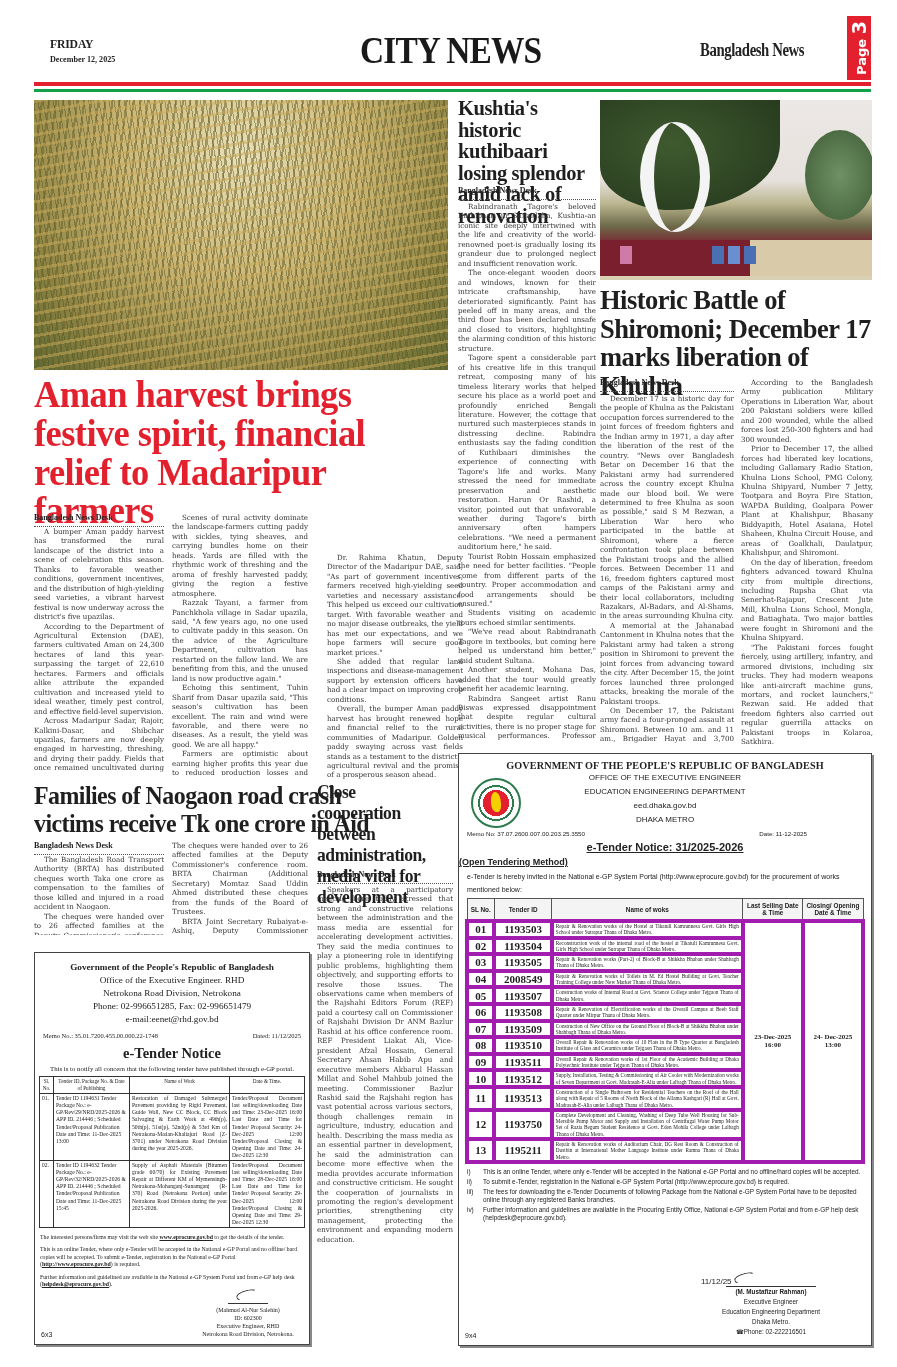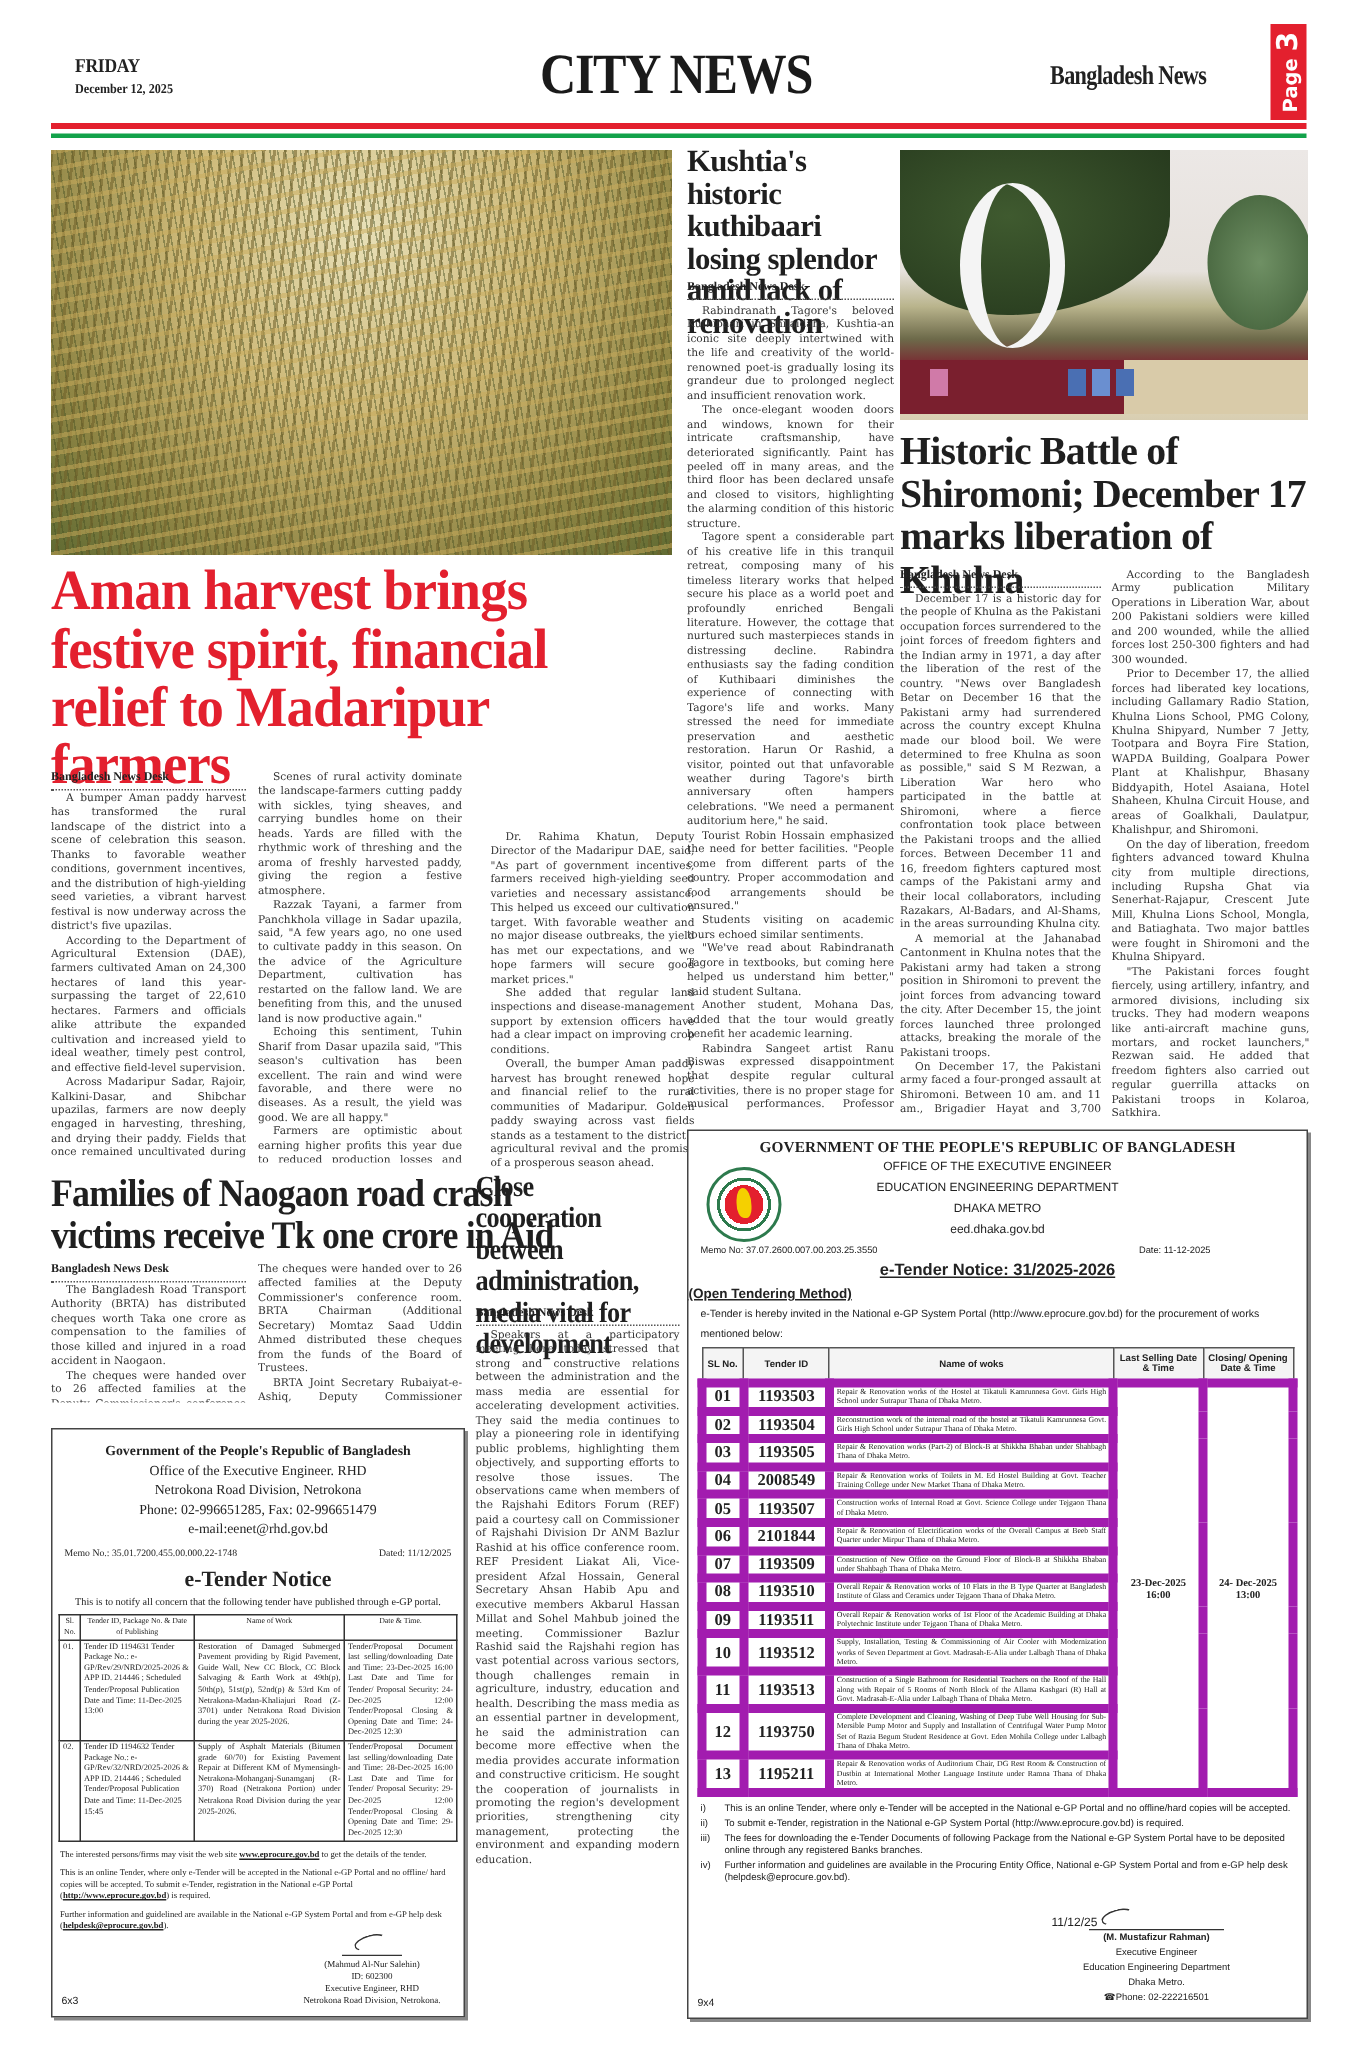--- a/index.html
+++ b/index.html
@@ -74,21 +74,21 @@
   .ad-eed .h1 { text-align: center; font-family: "Liberation Serif", serif; font-weight: bold; font-size: 10.2px; margin-top: 6px; letter-spacing: 0.1px; }
   .ad-eed .h2 { text-align: center; font-size: 8px; line-height: 14px; }
   .ad-eed .seal { position: absolute; left: 12px; top: 24px; width: 50px; height: 50px; border-radius: 50%; border: 2px solid #2d7a4d; background: radial-gradient(circle, #e3202e 0 13px, #fff 13px 16px, #2d7a4d 16px 18px, #fff 18px); }
   .ad-eed .seal::after { content: ""; position: absolute; left: 18px; top: 12px; width: 10px; height: 20px; background: #f5d000; border-radius: 40% 60% 30% 50%; }
   .ad-eed .memo { display: flex; justify-content: space-between; font-size: 6.2px; padding: 3px 64px 0 8px; }
   .ad-eed .title { text-align: center; font-weight: bold; font-size: 11px; text-decoration: underline; margin-top: 4px; }
   .ad-eed .sub { font-weight: bold; font-size: 9px; text-decoration: underline; margin-top: 4px; }
   .ad-eed .intro { font-size: 7px; line-height: 13px; padding: 3px 8px 0 8px; }
   .eed-table { margin: 2px 6px 0 6px; width: calc(100% - 12px); border-collapse: collapse; }
   .eed-table th { border: 1px solid #555; font-size: 6.4px; padding: 3px 2px; background: #f4f4f4; }
-  .eed-table td { border: 6px solid #a21caf; padding: 0 2px; vertical-align: middle; }
+  .eed-table td { border: 4px solid #a21caf; padding: 0 2px; vertical-align: middle; }
   .eed-table td.sl { font-family: "Liberation Serif", serif; font-weight: bold; font-size: 11px; text-align: center; width: 28px; }
   .eed-table td.tid { font-family: "Liberation Serif", serif; font-weight: bold; font-size: 11px; text-align: center; width: 58px; }
   .eed-table td.work { font-family: "Liberation Serif", serif; font-size: 5.2px; line-height: 6.3px; width: 200px; text-align: justify; }
   .eed-table td.dt { font-family: "Liberation Serif", serif; font-weight: bold; font-size: 7px; text-align: center; width: 62px; }
   .ad-eed .notes { font-size: 6.4px; line-height: 8px; padding: 4px 10px 0 8px; }
   .ad-eed .notes li { list-style: none; display: flex; gap: 6px; margin-bottom: 2px; }
   .ad-eed .notes li .n { width: 10px; flex: none; }
   .ad-eed .sign { right: 30px; bottom: 8px; width: 140px; font-family: "Liberation Sans", sans-serif; font-size: 6.3px; line-height: 10px; }
   .ad-eed .sign .nm { font-weight: bold; }
   .ad-eed .sign .scribble { width: 90px; }
@@ -241,22 +241,22 @@
     <div>Netrokona Road Division, Netrokona.</div>
   </div>
   <div class="ad-code">6x3</div>
 </div>
 
 <div class="ad ad-eed">
   <div class="seal"></div>
   <div class="h1">GOVERNMENT OF THE PEOPLE'S REPUBLIC OF BANGLADESH</div>
   <div class="h2">OFFICE OF THE EXECUTIVE ENGINEER</div>
   <div class="h2">EDUCATION ENGINEERING DEPARTMENT</div>
+  <div class="h2">eed.dhaka.gov.bd</div>
   <div class="h2">DHAKA METRO</div>
-  <div class="h2">eed.dhaka.gov.bd</div>
   <div class="memo">
     <span>Memo No: 37.07.2600.007.00.203.25.3550</span>
     <span>Date: 11-12-2025</span>
   </div>
   <div class="title">e-Tender Notice: 31/2025-2026</div>
   <div class="sub">(Open Tendering Method)</div>
   <div class="intro">e-Tender is hereby invited in the National e-GP System Portal (http://www.eprocure.gov.bd) for the procurement of works mentioned below:</div>
   <table class="eed-table">
     <thead>
       <tr>
@@ -290,21 +290,21 @@
           <td class="tid">2008549</td>
           <td class="work">Repair &amp; Renovation works of Toilets in M. Ed Hostel Building at Govt. Teacher Training College under New Market Thana of Dhaka Metro.</td>
         </tr>
         <tr>
           <td class="sl">05</td>
           <td class="tid">1193507</td>
           <td class="work">Construction works of Internal Road at Govt. Science College under Tejgaon Thana of Dhaka Metro.</td>
         </tr>
         <tr>
           <td class="sl">06</td>
-          <td class="tid">2101844</td>
+          <td class="tid">1193508</td>
           <td class="work">Repair &amp; Renovation of Electrification works of the Overall Campus at Beeb Staff Quarter under Mirpur Thana of Dhaka Metro.</td>
         </tr>
         <tr>
           <td class="sl">07</td>
           <td class="tid">1193509</td>
           <td class="work">Construction of New Office on the Ground Floor of Block-B at Shikkha Bhaban under Shahbagh Thana of Dhaka Metro.</td>
         </tr>
         <tr>
           <td class="sl">08</td>
           <td class="tid">1193510</td>

